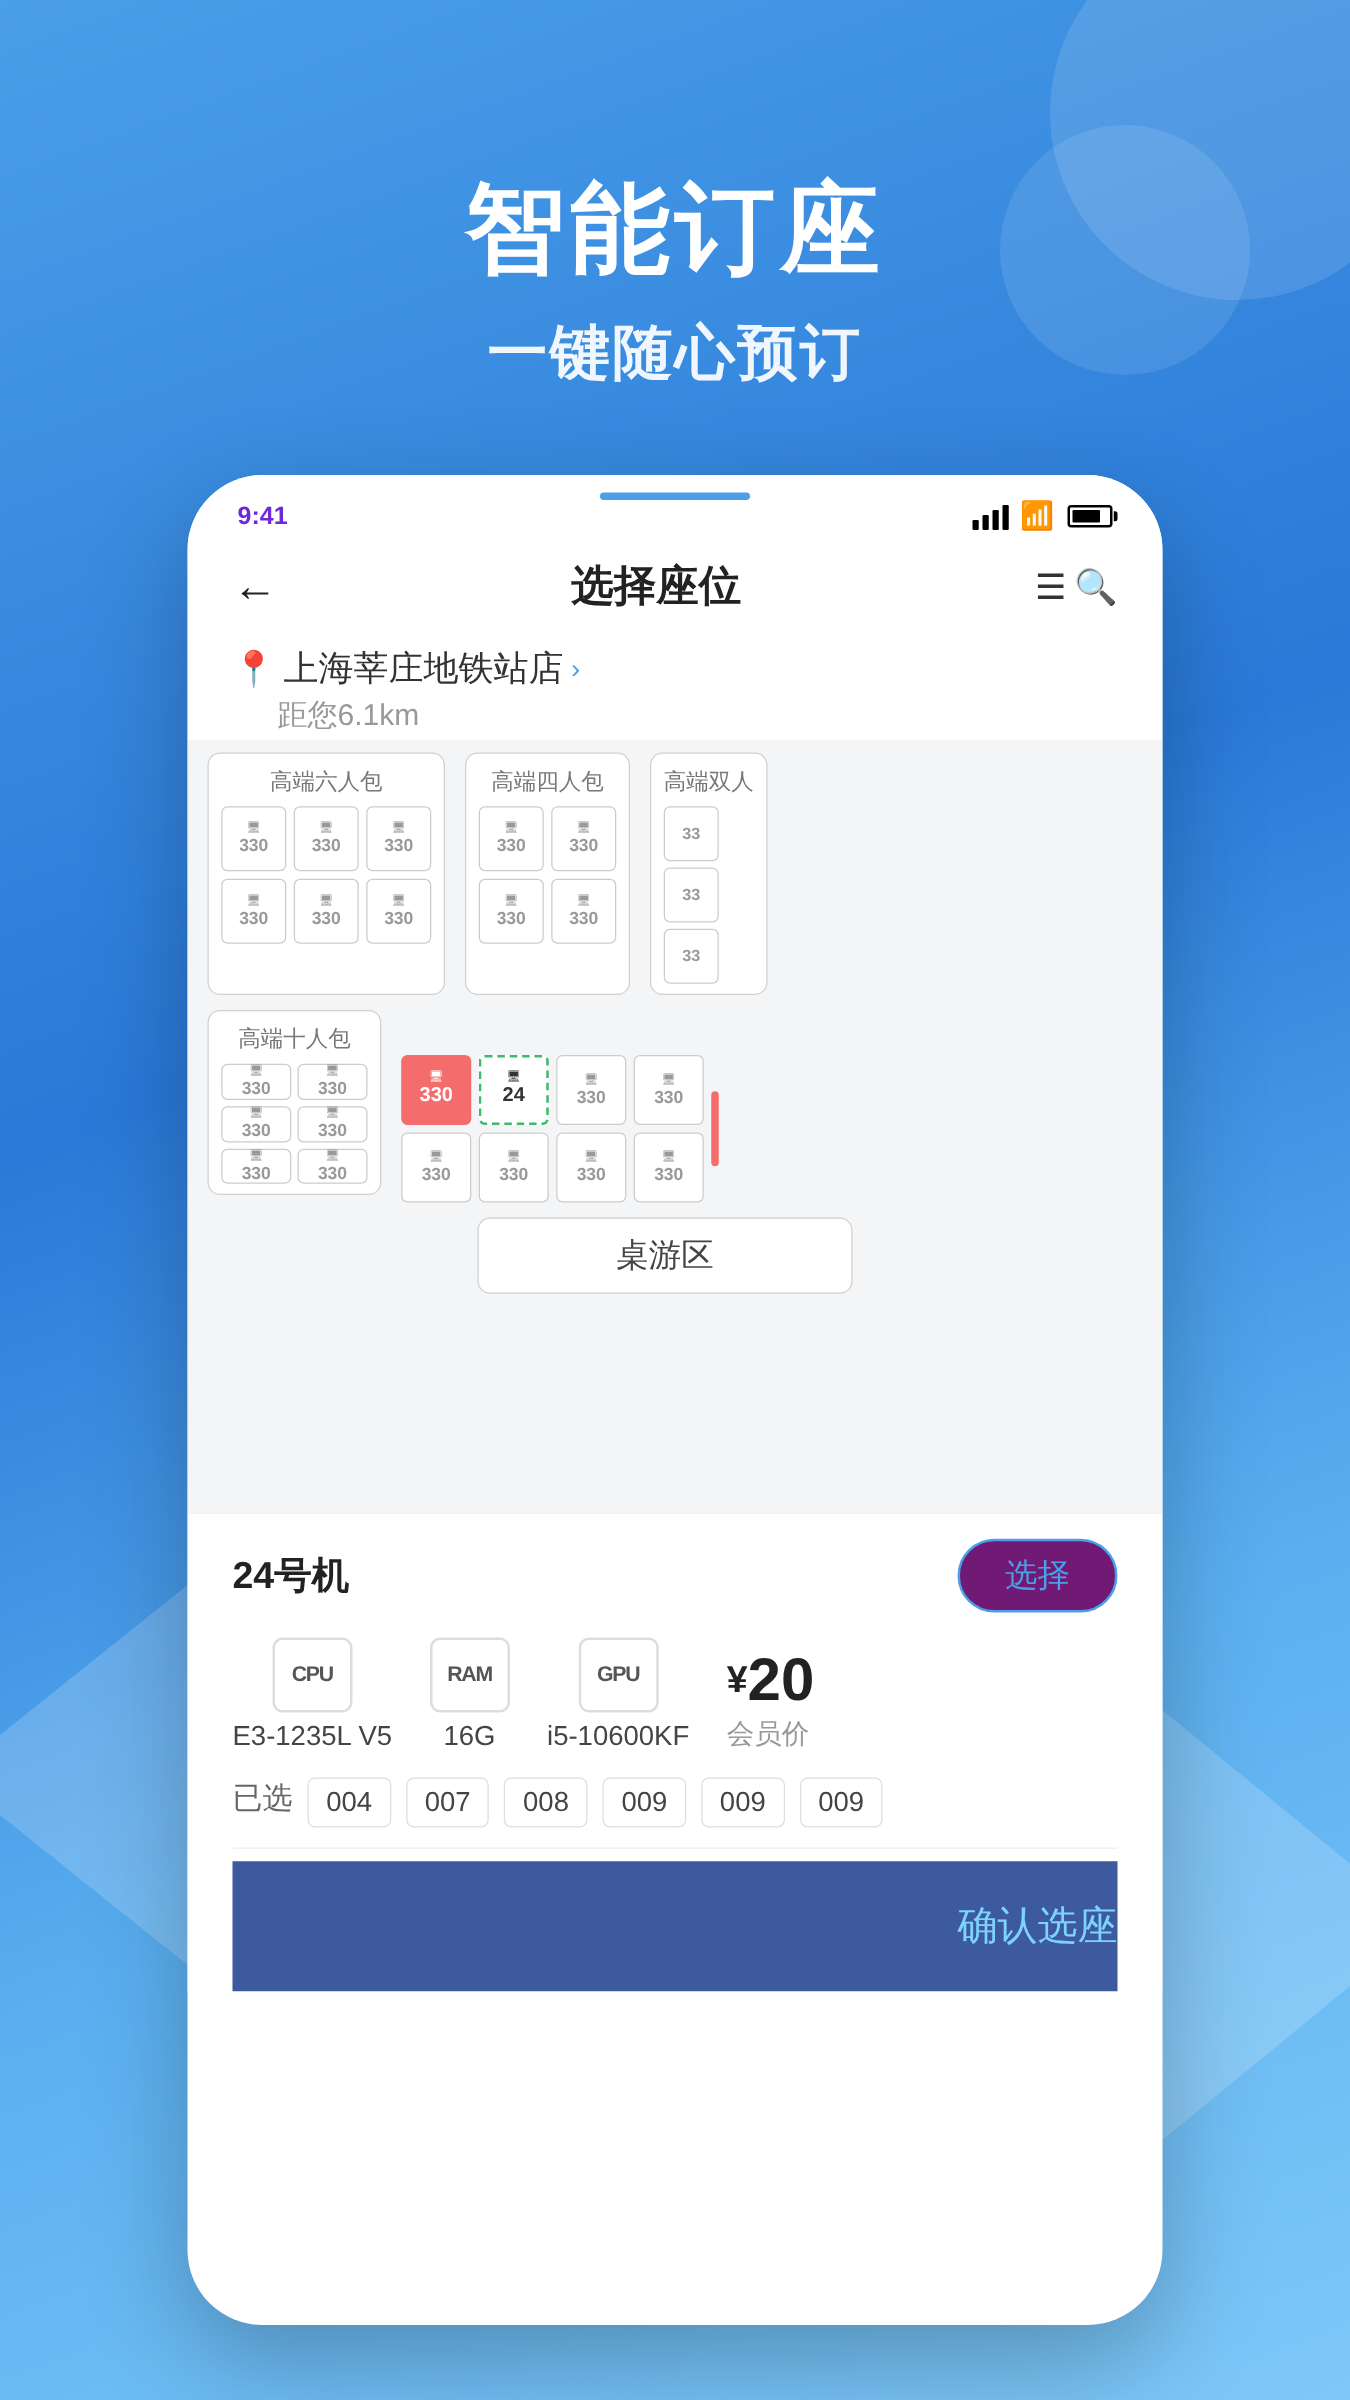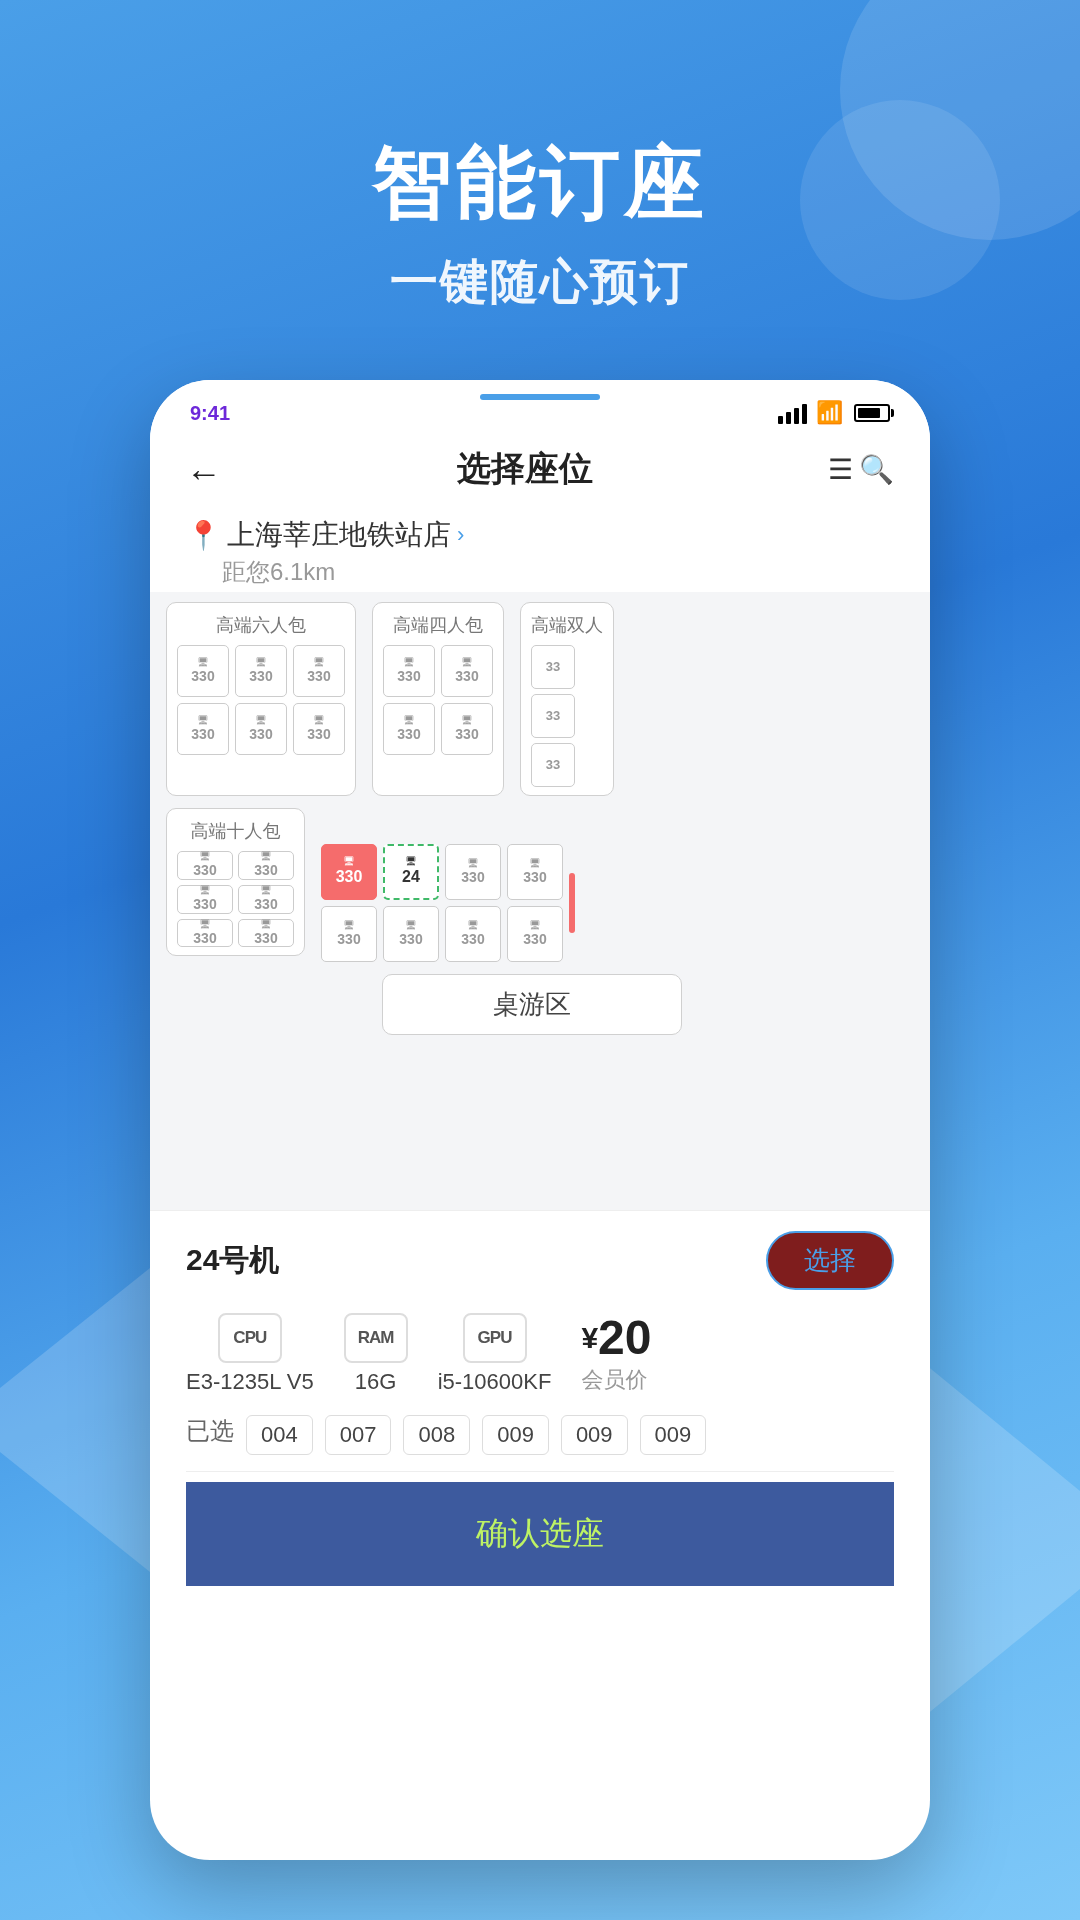--- a/index.html
+++ b/index.html
@@ -269,35 +269,35 @@
       font-size: 30px;
       font-weight: 600;
       color: #222;
     }
     .select-btn {
       border: 2px solid #4a9fe8;
       border-radius: 40px;
       padding: 10px 36px;
       font-size: 26px;
       color: #4a9fe8;
-      background: #7f1d1d;
+      background: #701a75;
       cursor: pointer;
     }
 
     .specs-row {
       display: flex;
       gap: 30px;
       margin-bottom: 20px;
       align-items: flex-end;
     }
     .spec-item {
       display: flex; flex-direction: column; align-items: center; gap: 6px;
     }
     .spec-icon-box {
-      width: 64px; height: 50px;
+      width: 64px; height: 60px;
       border: 2px solid #ddd;
       border-radius: 8px;
       display: flex; align-items: center; justify-content: center;
       font-size: 20px; color: #555;
       font-weight: 700;
     }
     .spec-label {
       font-size: 22px;
       color: #444;
     }
@@ -337,28 +337,28 @@
       border: 1.5px solid #ddd;
       border-radius: 6px;
       padding: 6px 14px;
       font-size: 22px;
       color: #444;
     }
 
     .confirm-btn {
       width: 100%;
       background: #3d5a9e;
-      color: #bef264;
+      color: #7dd3fc;
       font-size: 32px;
       font-weight: 500;
       border: none;
       border-radius: 0;
       padding: 30px 0;
       cursor: pointer;
-      text-align: center;
+      text-align: right;
       margin-top: 10px;
     }
 
     .divider {
       height: 8px;
       background: #f4f5f7;
     }
 
     
     .table-game-zone {

